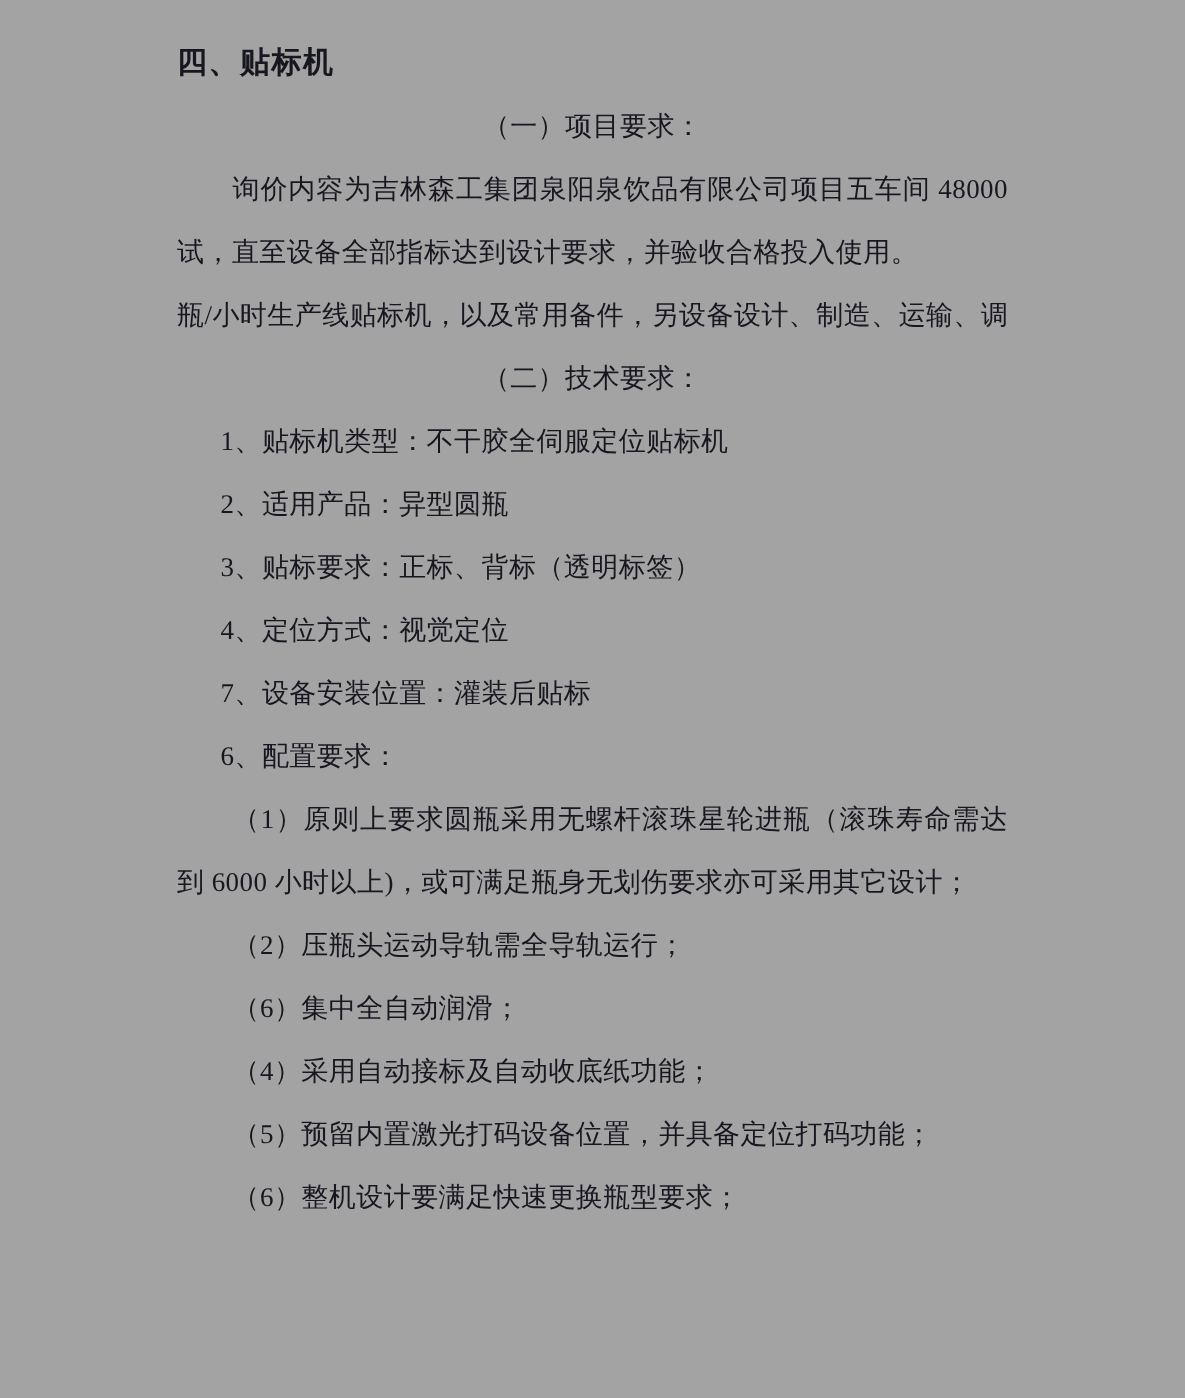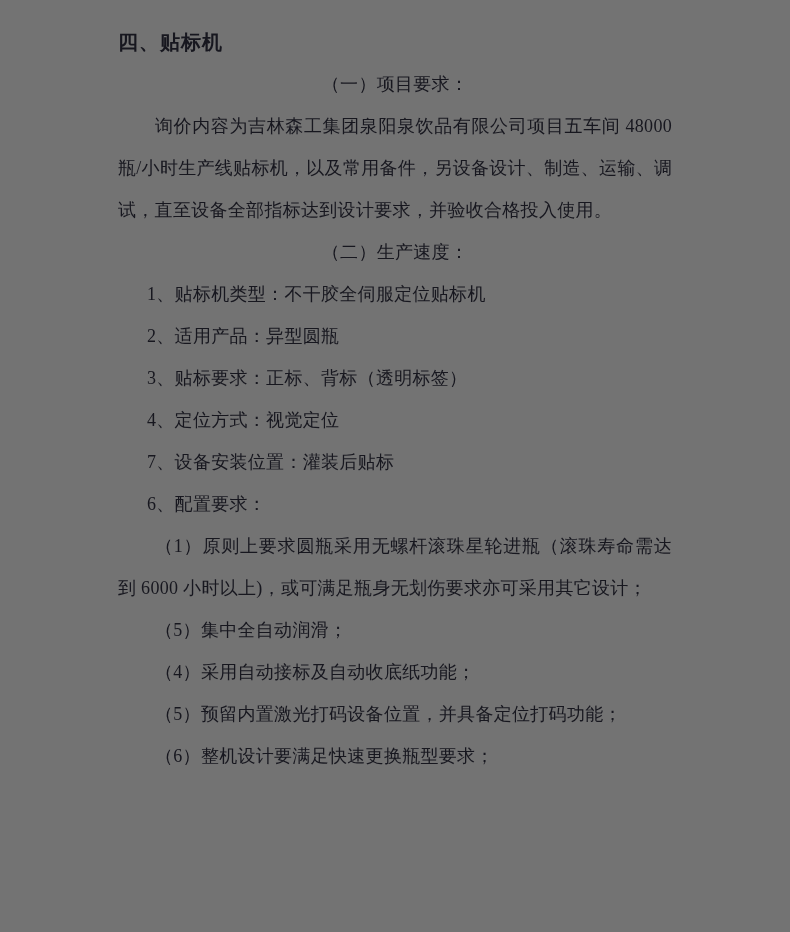--- a/index.html
+++ b/index.html
@@ -12,21 +12,21 @@
     height: 932px;
     overflow: hidden;
     font-family: "Liberation Serif", serif;
     color: #17171f;
   }
   .page {
     box-sizing: border-box;
     width: 790px;
     height: 932px;
     padding: 21px 118px 0 118px;
-    background: #737373;
+    background: #a3a3a3;
   }
   .line {
     height: 42px;
     line-height: 42px;
     font-size: 18px;
     white-space: nowrap;
     letter-spacing: 0.3px;
   }
   .doc-title {
     font-family: "Liberation Sans", sans-serif;
@@ -58,32 +58,33 @@
 </head>
 <body>
 
 <div class="page">
 
   <div class="line doc-title">四、贴标机</div>
 
   <div class="line heading">（一）项目要求：</div>
 
   <div class="line indent-first fill">询价内容为吉林森工集团泉阳泉饮品有限公司项目五车间 48000</div>
+  <div class="line cont">试，直至设备全部指标达到设计要求，并验收合格投入使用。</div>
   <div class="line cont fill">瓶/小时生产线贴标机，以及常用备件，另设备设计、制造、运输、调</div>
-  <div class="line cont">试，直至设备全部指标达到设计要求，并验收合格投入使用。</div>
 
-  <div class="line heading">（二）生产速度：</div>
+  <div class="line heading">（二）技术要求：</div>
 
   <div class="line indent-item">1、贴标机类型：不干胶全伺服定位贴标机</div>
   <div class="line indent-item">2、适用产品：异型圆瓶</div>
   <div class="line indent-item">3、贴标要求：正标、背标（透明标签）</div>
   <div class="line indent-item">4、定位方式：视觉定位</div>
   <div class="line indent-item">7、设备安装位置：灌装后贴标</div>
   <div class="line indent-item">6、配置要求：</div>
 
   <div class="line indent-first fill">（1）原则上要求圆瓶采用无螺杆滚珠星轮进瓶（滚珠寿命需达</div>
   <div class="line cont">到 6000 小时以上)，或可满足瓶身无划伤要求亦可采用其它设计；</div>
-  <div class="line indent-first">（5）集中全自动润滑；</div>
+  <div class="line indent-first">（2）压瓶头运动导轨需全导轨运行；</div>
+  <div class="line indent-first">（6）集中全自动润滑；</div>
   <div class="line indent-first">（4）采用自动接标及自动收底纸功能；</div>
   <div class="line indent-first">（5）预留内置激光打码设备位置，并具备定位打码功能；</div>
   <div class="line indent-first">（6）整机设计要满足快速更换瓶型要求；</div>
 
 </div>
 
 </body></html>

